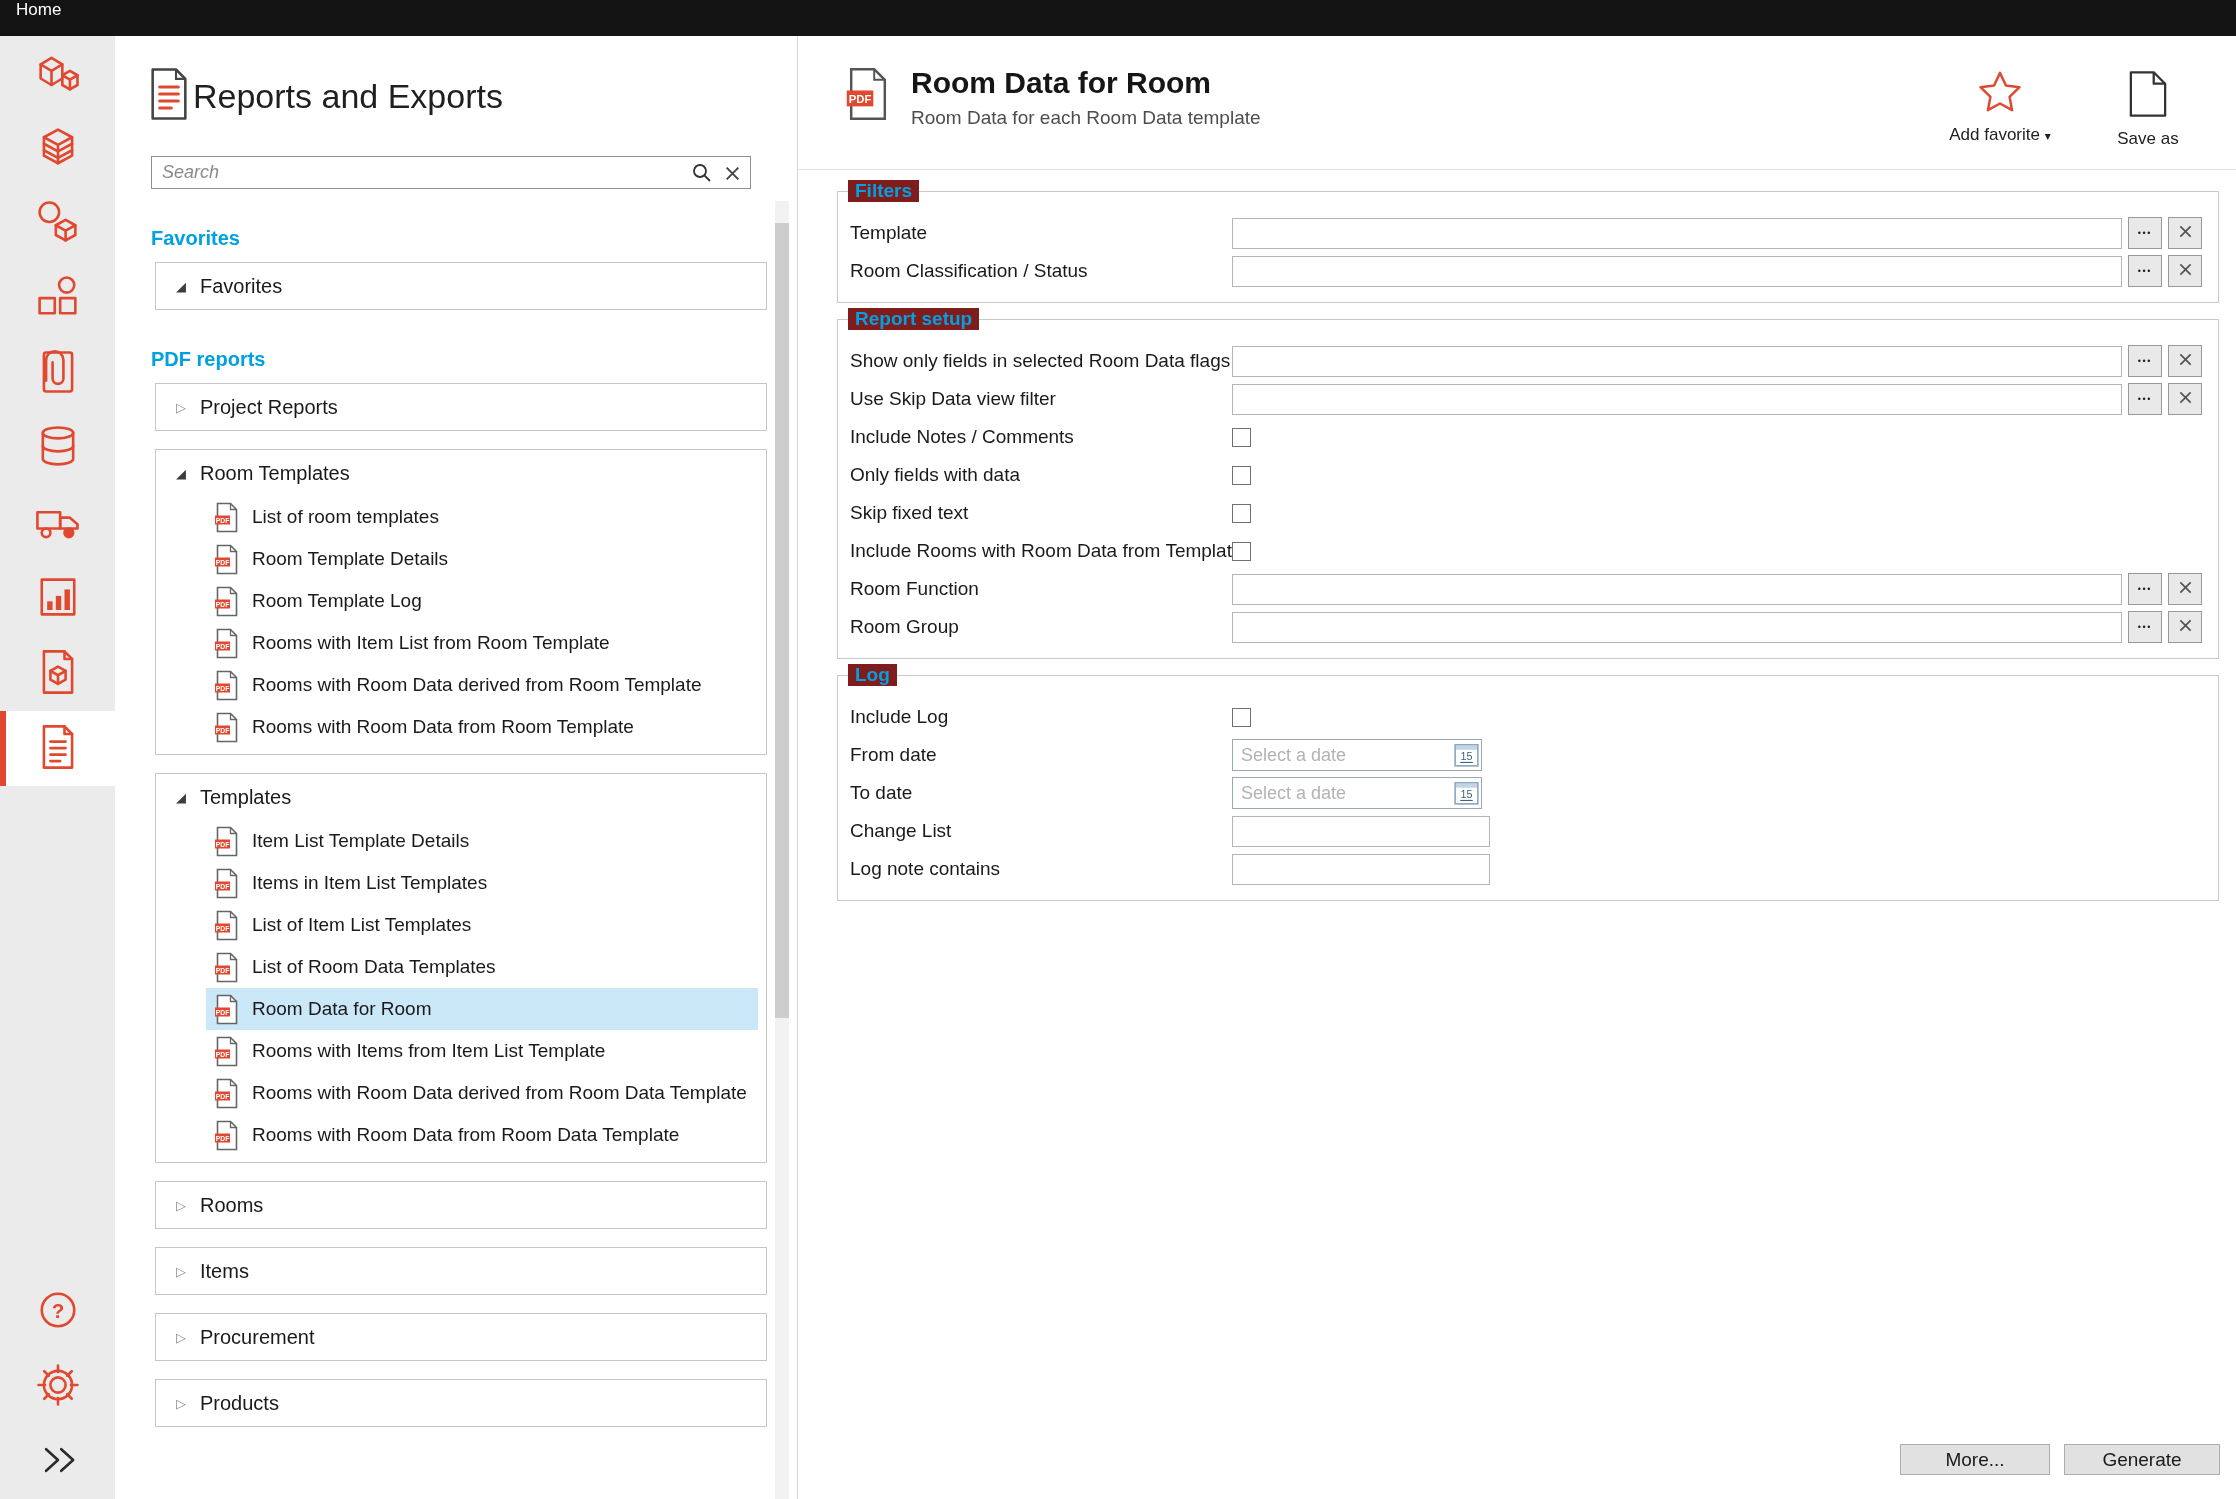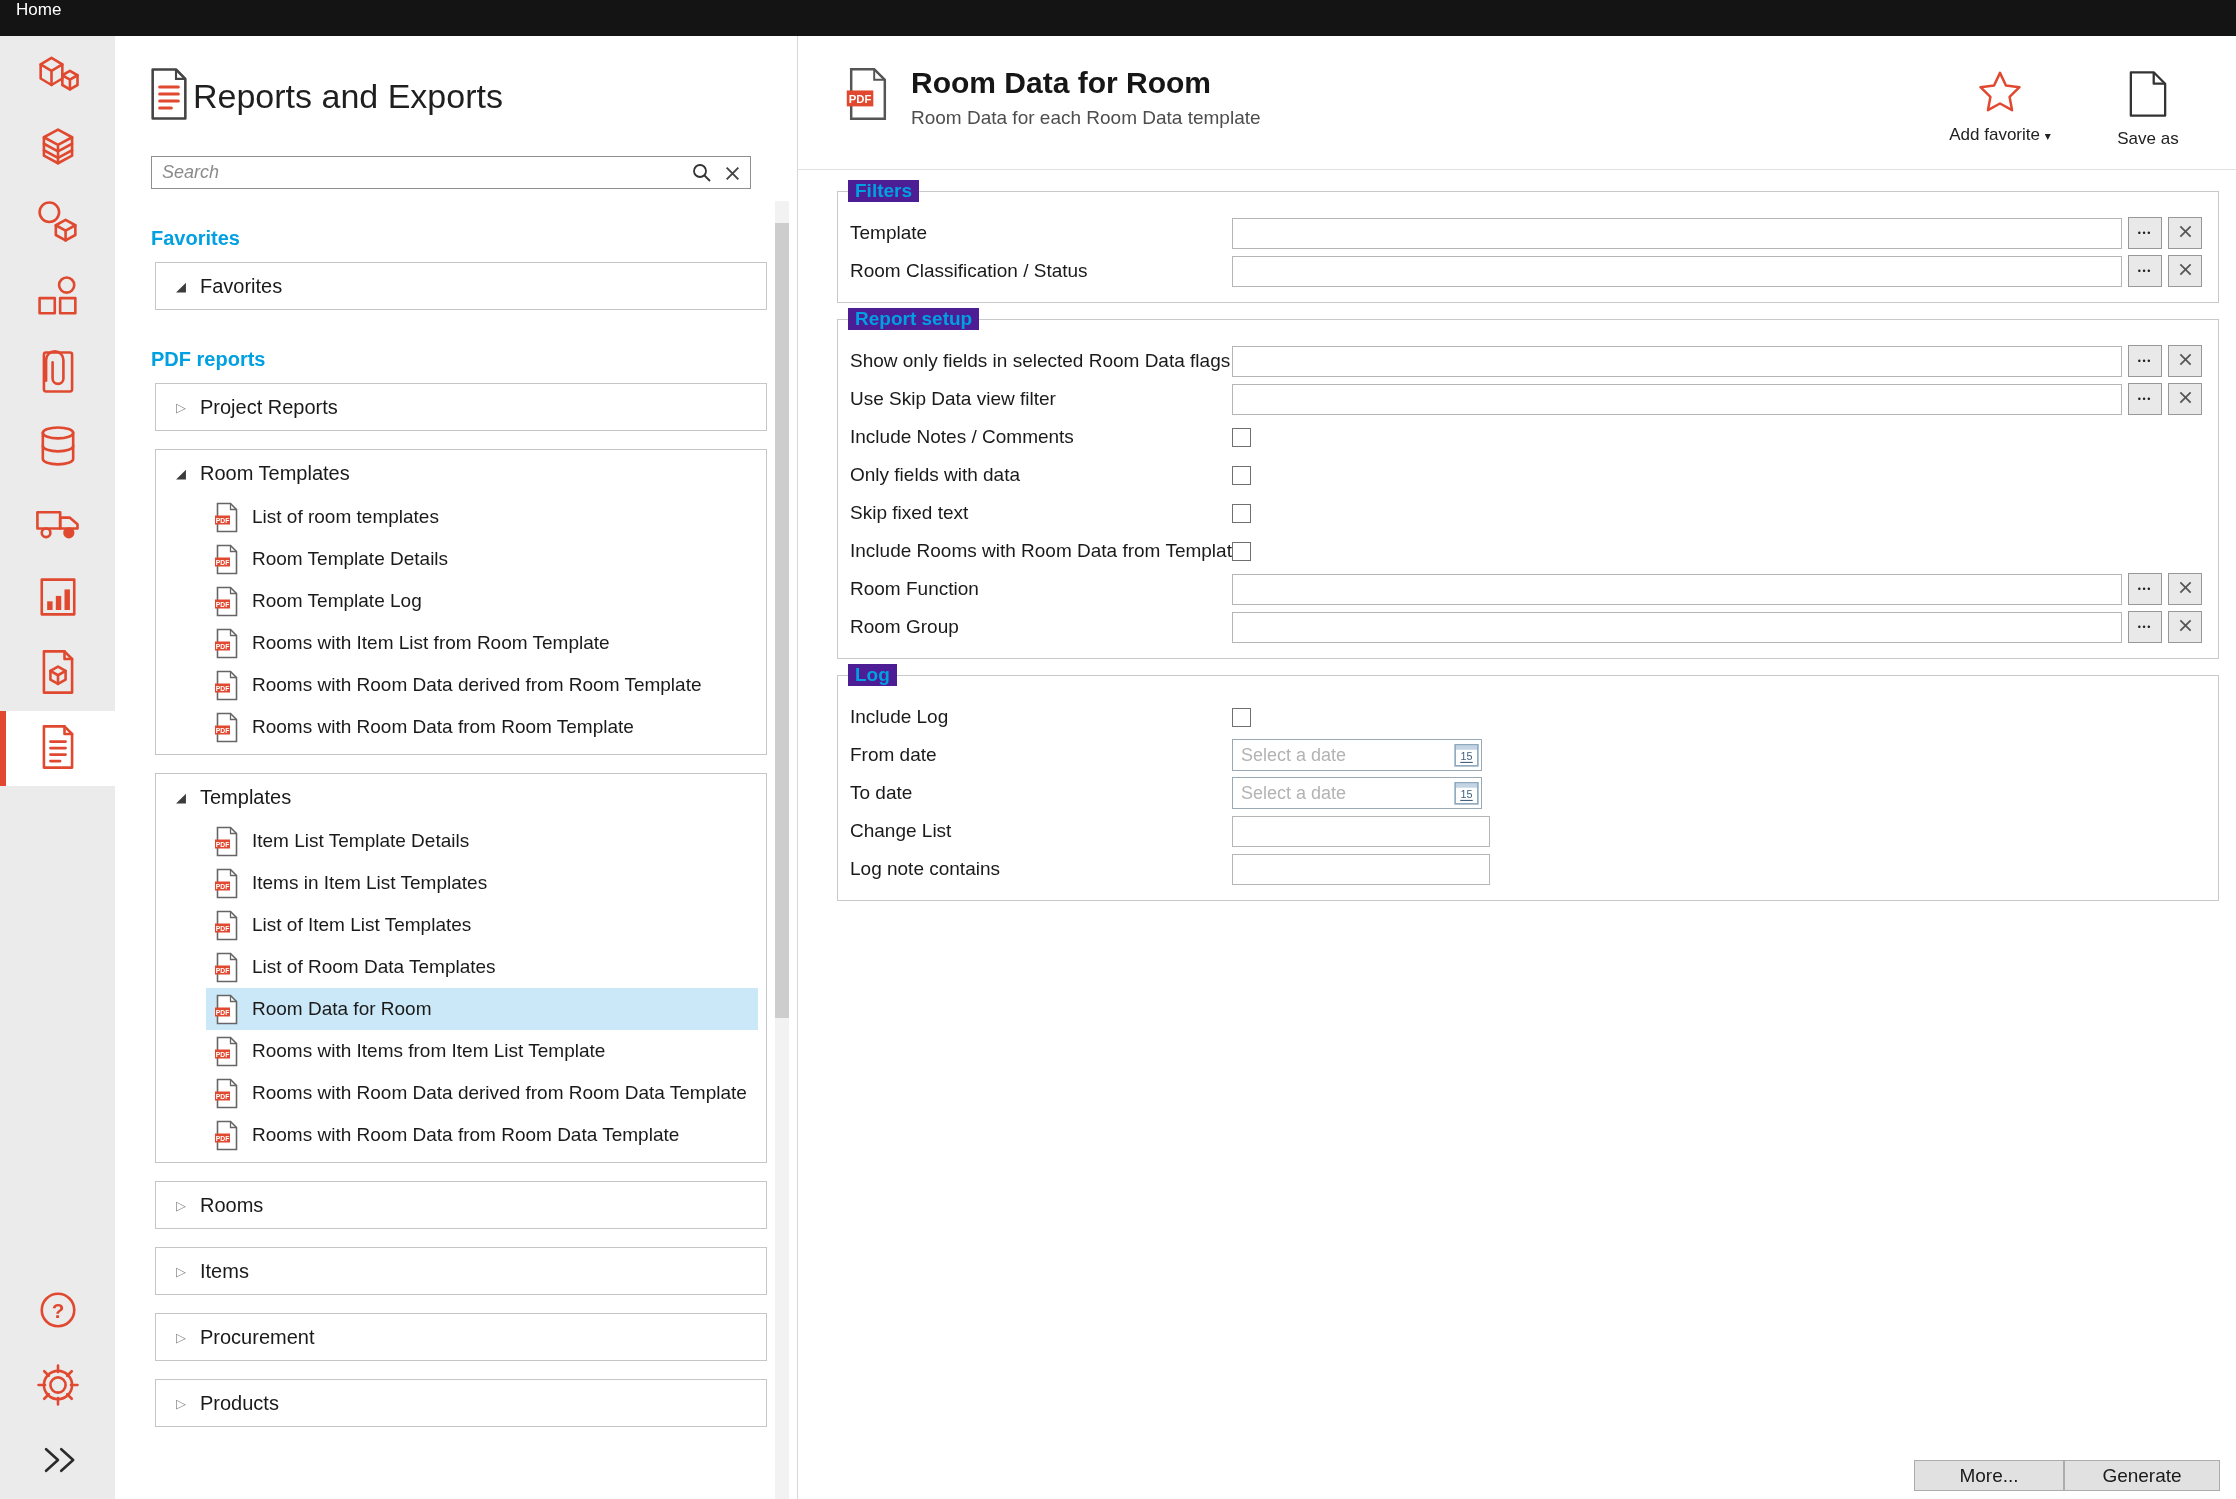--- a/index.html
+++ b/index.html
@@ -42,34 +42,34 @@
 .rp-header{height:134px;display:flex;align-items:flex-start;padding:30px 36px 0 47px;border-bottom:1px solid #e1e1e1}
 .rp-titles{margin-left:20px}
 .rp-titles h2{font-size:30px;font-weight:700;color:#161616}
 .rp-sub{font-size:19px;color:#4d4d4d;margin-top:7px}
 .rp-actions{margin-left:auto;display:flex;gap:44px;align-items:flex-start;padding-top:4px}
 .action{display:flex;flex-direction:column;align-items:center;width:104px;cursor:pointer;font-size:17px;color:#222;text-align:center;line-height:1.25}
 .action svg{margin-bottom:5px}
 .caret{font-size:12px}
 .rp-body{padding:21px 17px 0 39px}
 .fieldset{position:relative;border:1px solid #c9c9c9;padding:22px 16px 12px 12px;margin-bottom:16px}
-.legend{position:absolute;top:-12px;left:10px;background:#4c1d95;padding:0 7px;font-size:19px;font-weight:700;color:#00a0e1}
+.legend{position:absolute;top:-12px;left:10px;background:#7f1d1d;padding:0 7px;font-size:19px;font-weight:700;color:#00a0e1}
 .form-row{display:grid;grid-template-columns:382px 1fr;align-items:center;min-height:38px}
 .form-label{font-size:19px;white-space:nowrap}
 .form-ctl{display:flex;align-items:center;gap:6px}
 .lookup-input{flex:1;height:31px;border:1px solid #b5b5b5;font-size:18px;padding:0 8px;font-family:inherit}
 .mini-btn{width:34px;height:32px;background:#e9e9e9;border:1px solid #989898;display:flex;align-items:center;justify-content:center;cursor:pointer;font-family:inherit;padding:0}
 .dots{font-size:9px;letter-spacing:1.6px;color:#222}
 .checkbox{width:19px;height:19px;border:1px solid #707070;background:#fff;display:inline-block;cursor:pointer}
 .date-wrap{position:relative;width:250px;display:inline-flex}
 .date-input{width:100%;height:32px;border:1px solid #99a8b5;padding:0 34px 0 8px;font-size:18px;font-family:inherit}
 .date-input::placeholder{color:#b3b3b3}
 .cal{position:absolute;right:3px;top:3px;cursor:pointer;display:flex}
 .text-input{width:258px;height:31px;border:1px solid #b5b5b5;font-size:18px;padding:0 8px;font-family:inherit}
-.rp-footer{position:absolute;right:16px;bottom:8px;display:flex;}
+.rp-footer{position:absolute;right:16px;bottom:24px;display:flex;gap:14px}
 .btn{width:150px;height:31px;background:#e1e1e1;border:1px solid #adadad;font-size:19px;font-family:inherit;cursor:pointer;color:#1a1a1a}
 .btn.generate{width:156px}
 </style>
 </head>
 <body>
 
 <div class="topbar">
   <span>Home</span>
 </div>
 

